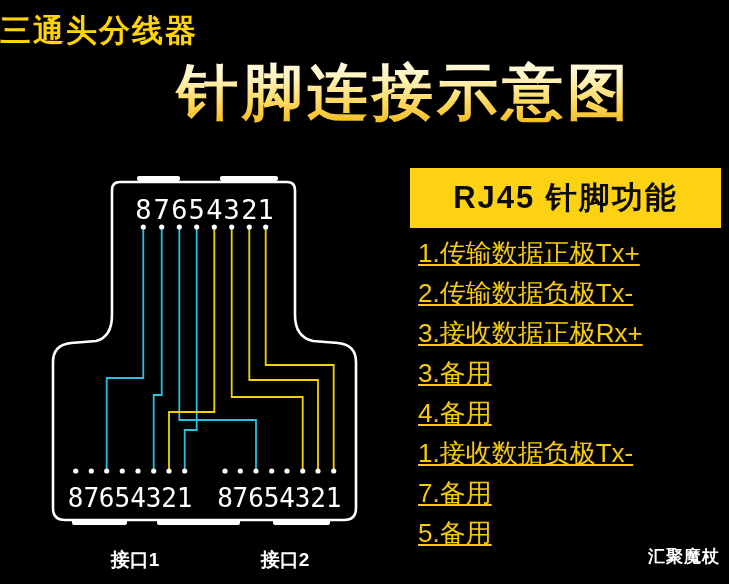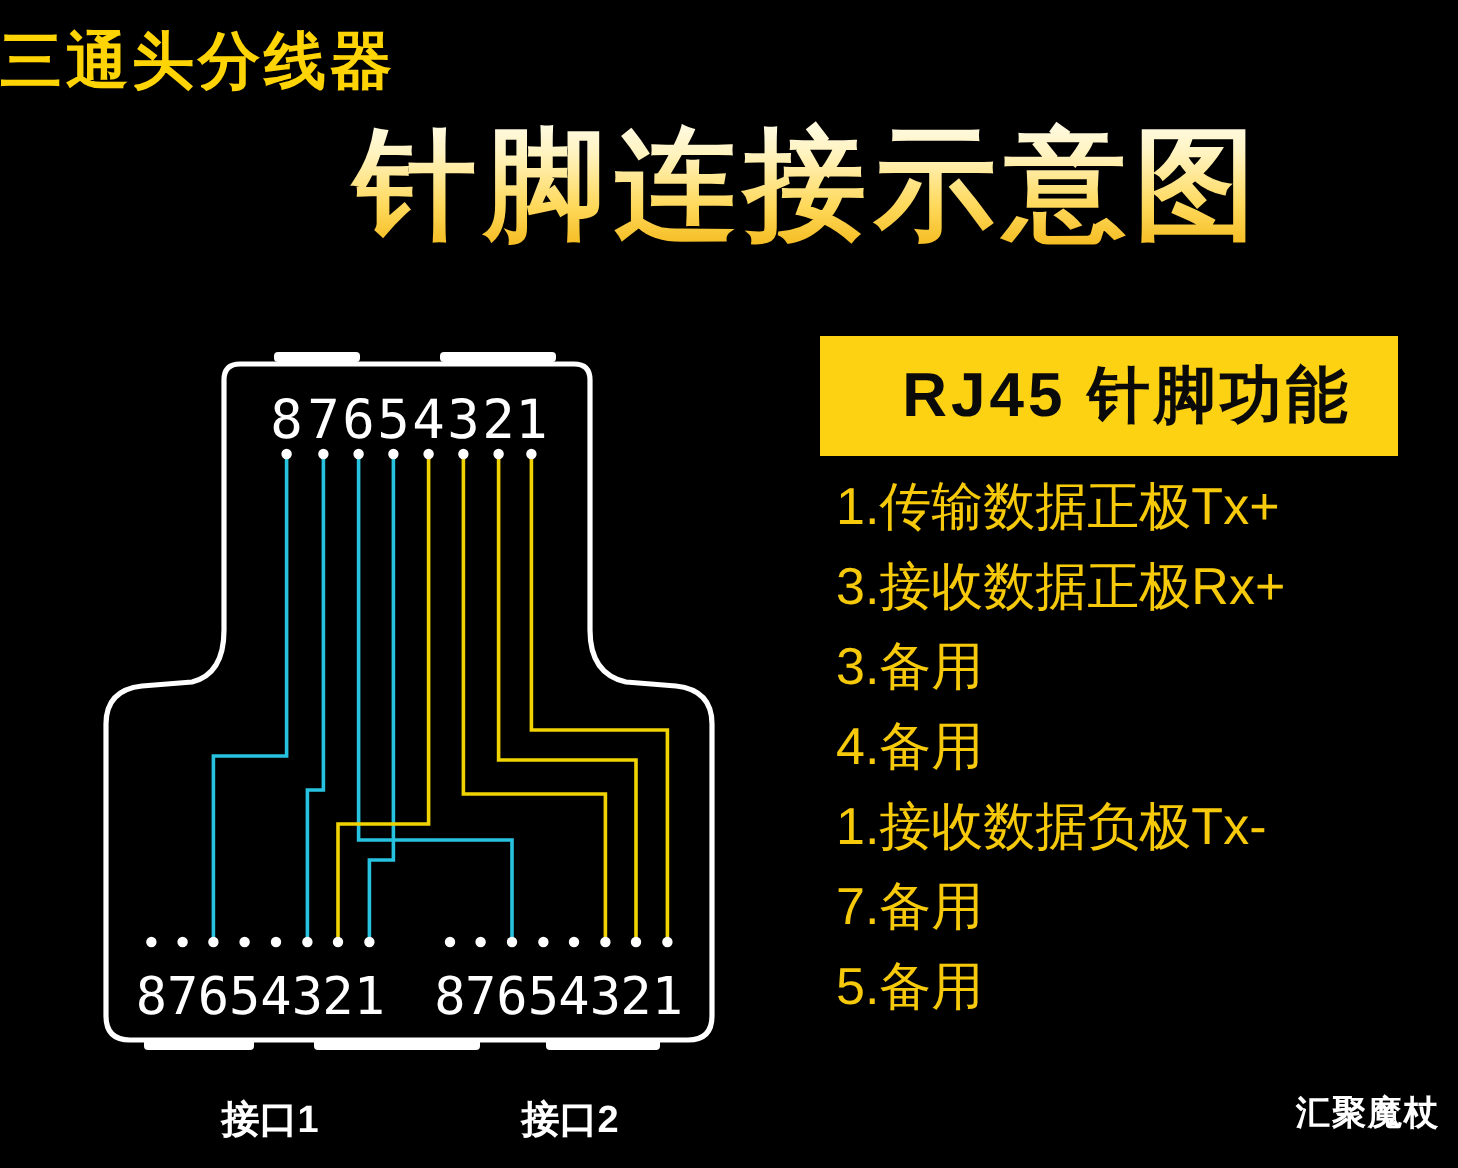--- a/index.html
+++ b/index.html
@@ -26,28 +26,28 @@
     fill:#FFFFFF;font-family:"DejaVu Sans Mono","Liberation Mono",monospace;
     font-size:27px;text-anchor:middle;
   }
   .pin-num-bottom{font-size:26px;}
   .portlabel{
     fill:#FFFFFF;font-family:"Liberation Sans","DejaVu Sans",sans-serif;
     font-size:19px;text-anchor:middle;font-weight:bold;
   }
   .panel{position:absolute;left:410px;top:168px;width:300px;}
   .panel-header{
-    width:271px;height:60px;background:#FCD213;color:#0A0A0A;
+    width:311px;height:60px;background:#FCD213;color:#0A0A0A;
     display:flex;align-items:center;justify-content:center;
-    font-size:31px;font-weight:bold;letter-spacing:2px;padding-left:18px;
+    font-size:31px;font-weight:bold;letter-spacing:2px;
   }
   .panel-list{list-style:none;margin:5px 0 0 0;padding:0;}
   .panel-list li{
     height:40px;line-height:40px;font-size:26px;color:#F6C90B;
-    padding-left:8px;white-space:nowrap;
+    padding-left:8px;white-space:nowrap;text-decoration:underline;
   }
   .watermark{
     position:absolute;right:9px;bottom:16px;
     font-size:17px;font-weight:bold;color:#FFFFFF;letter-spacing:1px;
   }
 </style>
 </head>
 <body>
 
 <div class="page">
@@ -138,20 +138,21 @@
       </g>
 
     <text class="portlabel" id="port1-label" x="135" y="566">接口1</text>
     <text class="portlabel" id="port2-label" x="285" y="566">接口2</text>
   </svg>
 
   <div class="panel">
     <div class="panel-header">RJ45  针脚功能</div>
     <ul class="panel-list" id="pin-function-list">
         <li>1.传输数据正极Tx+</li>
+        <li>2.传输数据负极Tx-</li>
         <li>3.接收数据正极Rx+</li>
         <li>3.备用</li>
         <li>4.备用</li>
         <li>1.接收数据负极Tx-</li>
         <li>7.备用</li>
         <li>5.备用</li>
       </ul>
   </div>
 
   <div class="watermark">汇聚魔杖</div>

